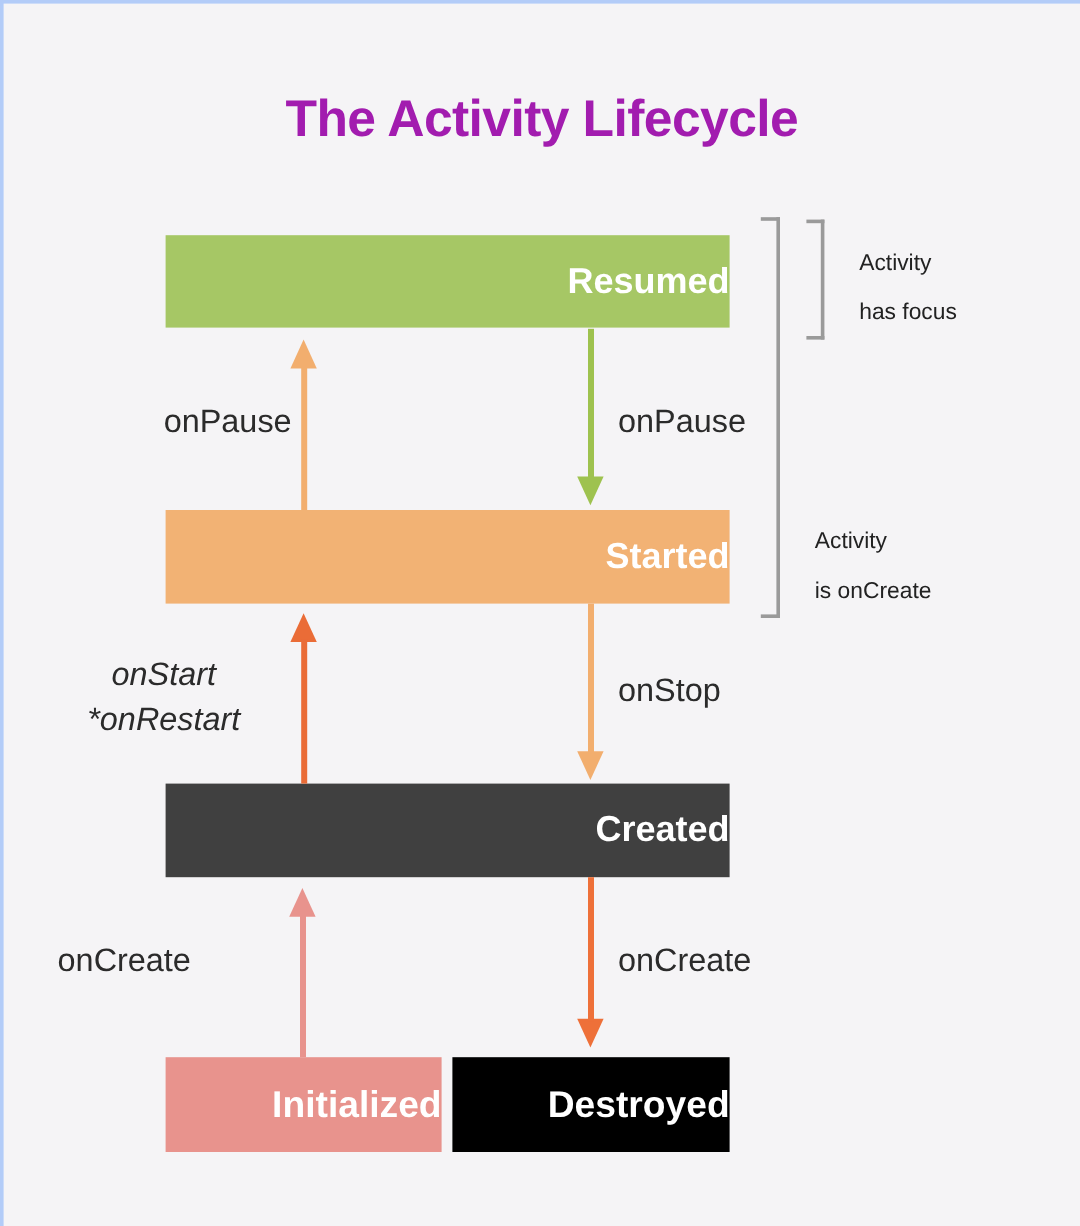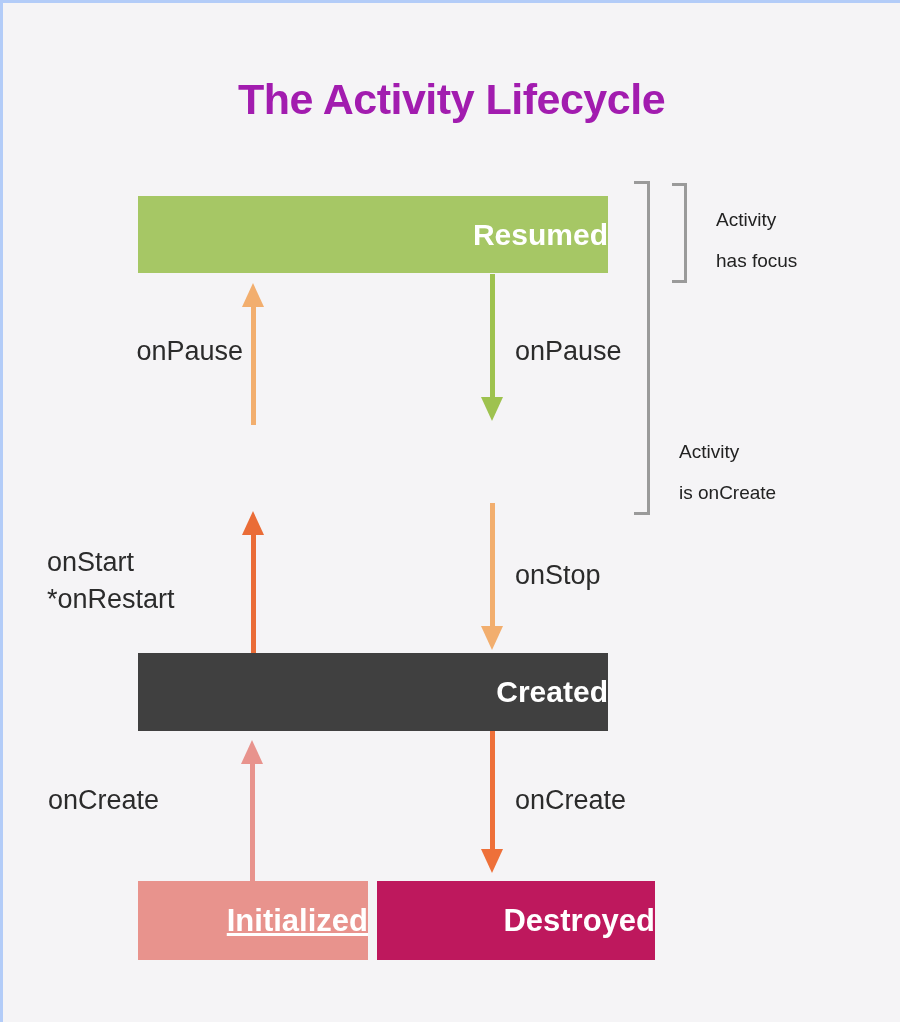--- a/index.html
+++ b/index.html
@@ -31,22 +31,22 @@
     display: flex;
     align-items: center;
     justify-content: flex-end;
     color: #ffffff;
     font-weight: bold;
     font-size: 30px;
   }
   #state-resumed     { left:135px; top:193px; width:470px; height:77px; background:#a6c765; }
   #state-started     { left:135px; top:422px; width:470px; height:78px; background:#f2b274; }
   #state-created     { left:135px; top:650px; width:470px; height:78px; background:#404040; }
-  #state-initialized { left:135px; top:878px; width:230px; height:79px; background:#e8938d; font-size:31px;text-decoration:underline; }
-  #state-destroyed   { left:374px; top:878px; width:231px; height:79px; background:#be185d; font-size:31px;padding-left:47px; }
+  #state-initialized { left:135px; top:878px; width:230px; height:79px; background:#e8938d; font-size:31px; }
+  #state-destroyed   { left:374px; top:878px; width:231px; height:79px; background:#000000; font-size:31px; }
 
   .arrow { position: absolute; width: 22px; }
   .arrow .shaft { position: absolute; left: 8.5px; width: 5px; background: currentColor; }
   .arrow .head  { position: absolute; left: 0; width: 0; height: 0;
                   border-left: 11px solid transparent; border-right: 11px solid transparent; }
   .arrow.up  .head  { top: 0; border-bottom: 24px solid; }
   .arrow.up  .shaft { top: 22px; bottom: 0; }
   .arrow.down .head  { bottom: 0; border-top: 24px solid; }
   .arrow.down .shaft { top: 0; bottom: 22px; }
 
@@ -59,21 +59,21 @@
   #arrow-onresume  { left:239px; top:280px; height:142px; }
   #arrow-onpause   { left:478px; top:271px; height:147px; }
   #arrow-onstart   { left:239px; top:508px; height:142px; }
   #arrow-onstop    { left:478px; top:500px; height:147px; }
   #arrow-oncreate  { left:238px; top:737px; height:141px; }
   #arrow-ondestroy { left:478px; top:728px; height:142px; }
 
   .tlabel { position: absolute; font-size: 27px; color: #2b2b2b; white-space: nowrap; }
   #label-onresume  { left:50px;  width:190px; text-align:right; top:333px; }
   #label-onpause   { left:512px; top:333px; }
-  #label-onstart   { left:44px;  width:207px; text-align:left; top:541px; line-height:37px; }
+  #label-onstart   { left:30px;  width:207px; text-align:center; top:541px; line-height:37px;font-style:italic; }
   #label-onstop    { left:512px; top:557px; }
   #label-oncreate  { left:45px;  width:190px; top:782px; }
   #label-ondestroy { left:512px; top:782px; }
 
   .bracket { position: absolute; border: 3px solid #9a9a9a; border-left: none; }
   #bracket-focus   { left:669px; top:180px; width:12px; height:94px; }
   #bracket-visible { left:631px; top:178px; width:13px; height:328px; }
 
   .annotation { position: absolute; font-size: 19px; color: #222222; line-height: 41px; margin-top: 12px; }
   #annotation-focus   { left:713px; top:184px; }
@@ -81,20 +81,23 @@
 </style>
 </head>
 <body>
 
 <div class="canvas">
 
   <div class="title">The Activity Lifecycle</div>
 
   <div class="state" id="state-resumed">
     <span>Resumed</span>
+  </div>
+  <div class="state" id="state-started">
+    <span>Started</span>
   </div>
   <div class="state" id="state-created">
     <span>Created</span>
   </div>
   <div class="state" id="state-initialized">
     <span>Initialized</span>
   </div>
   <div class="state" id="state-destroyed">
     <span>Destroyed</span>
   </div>

